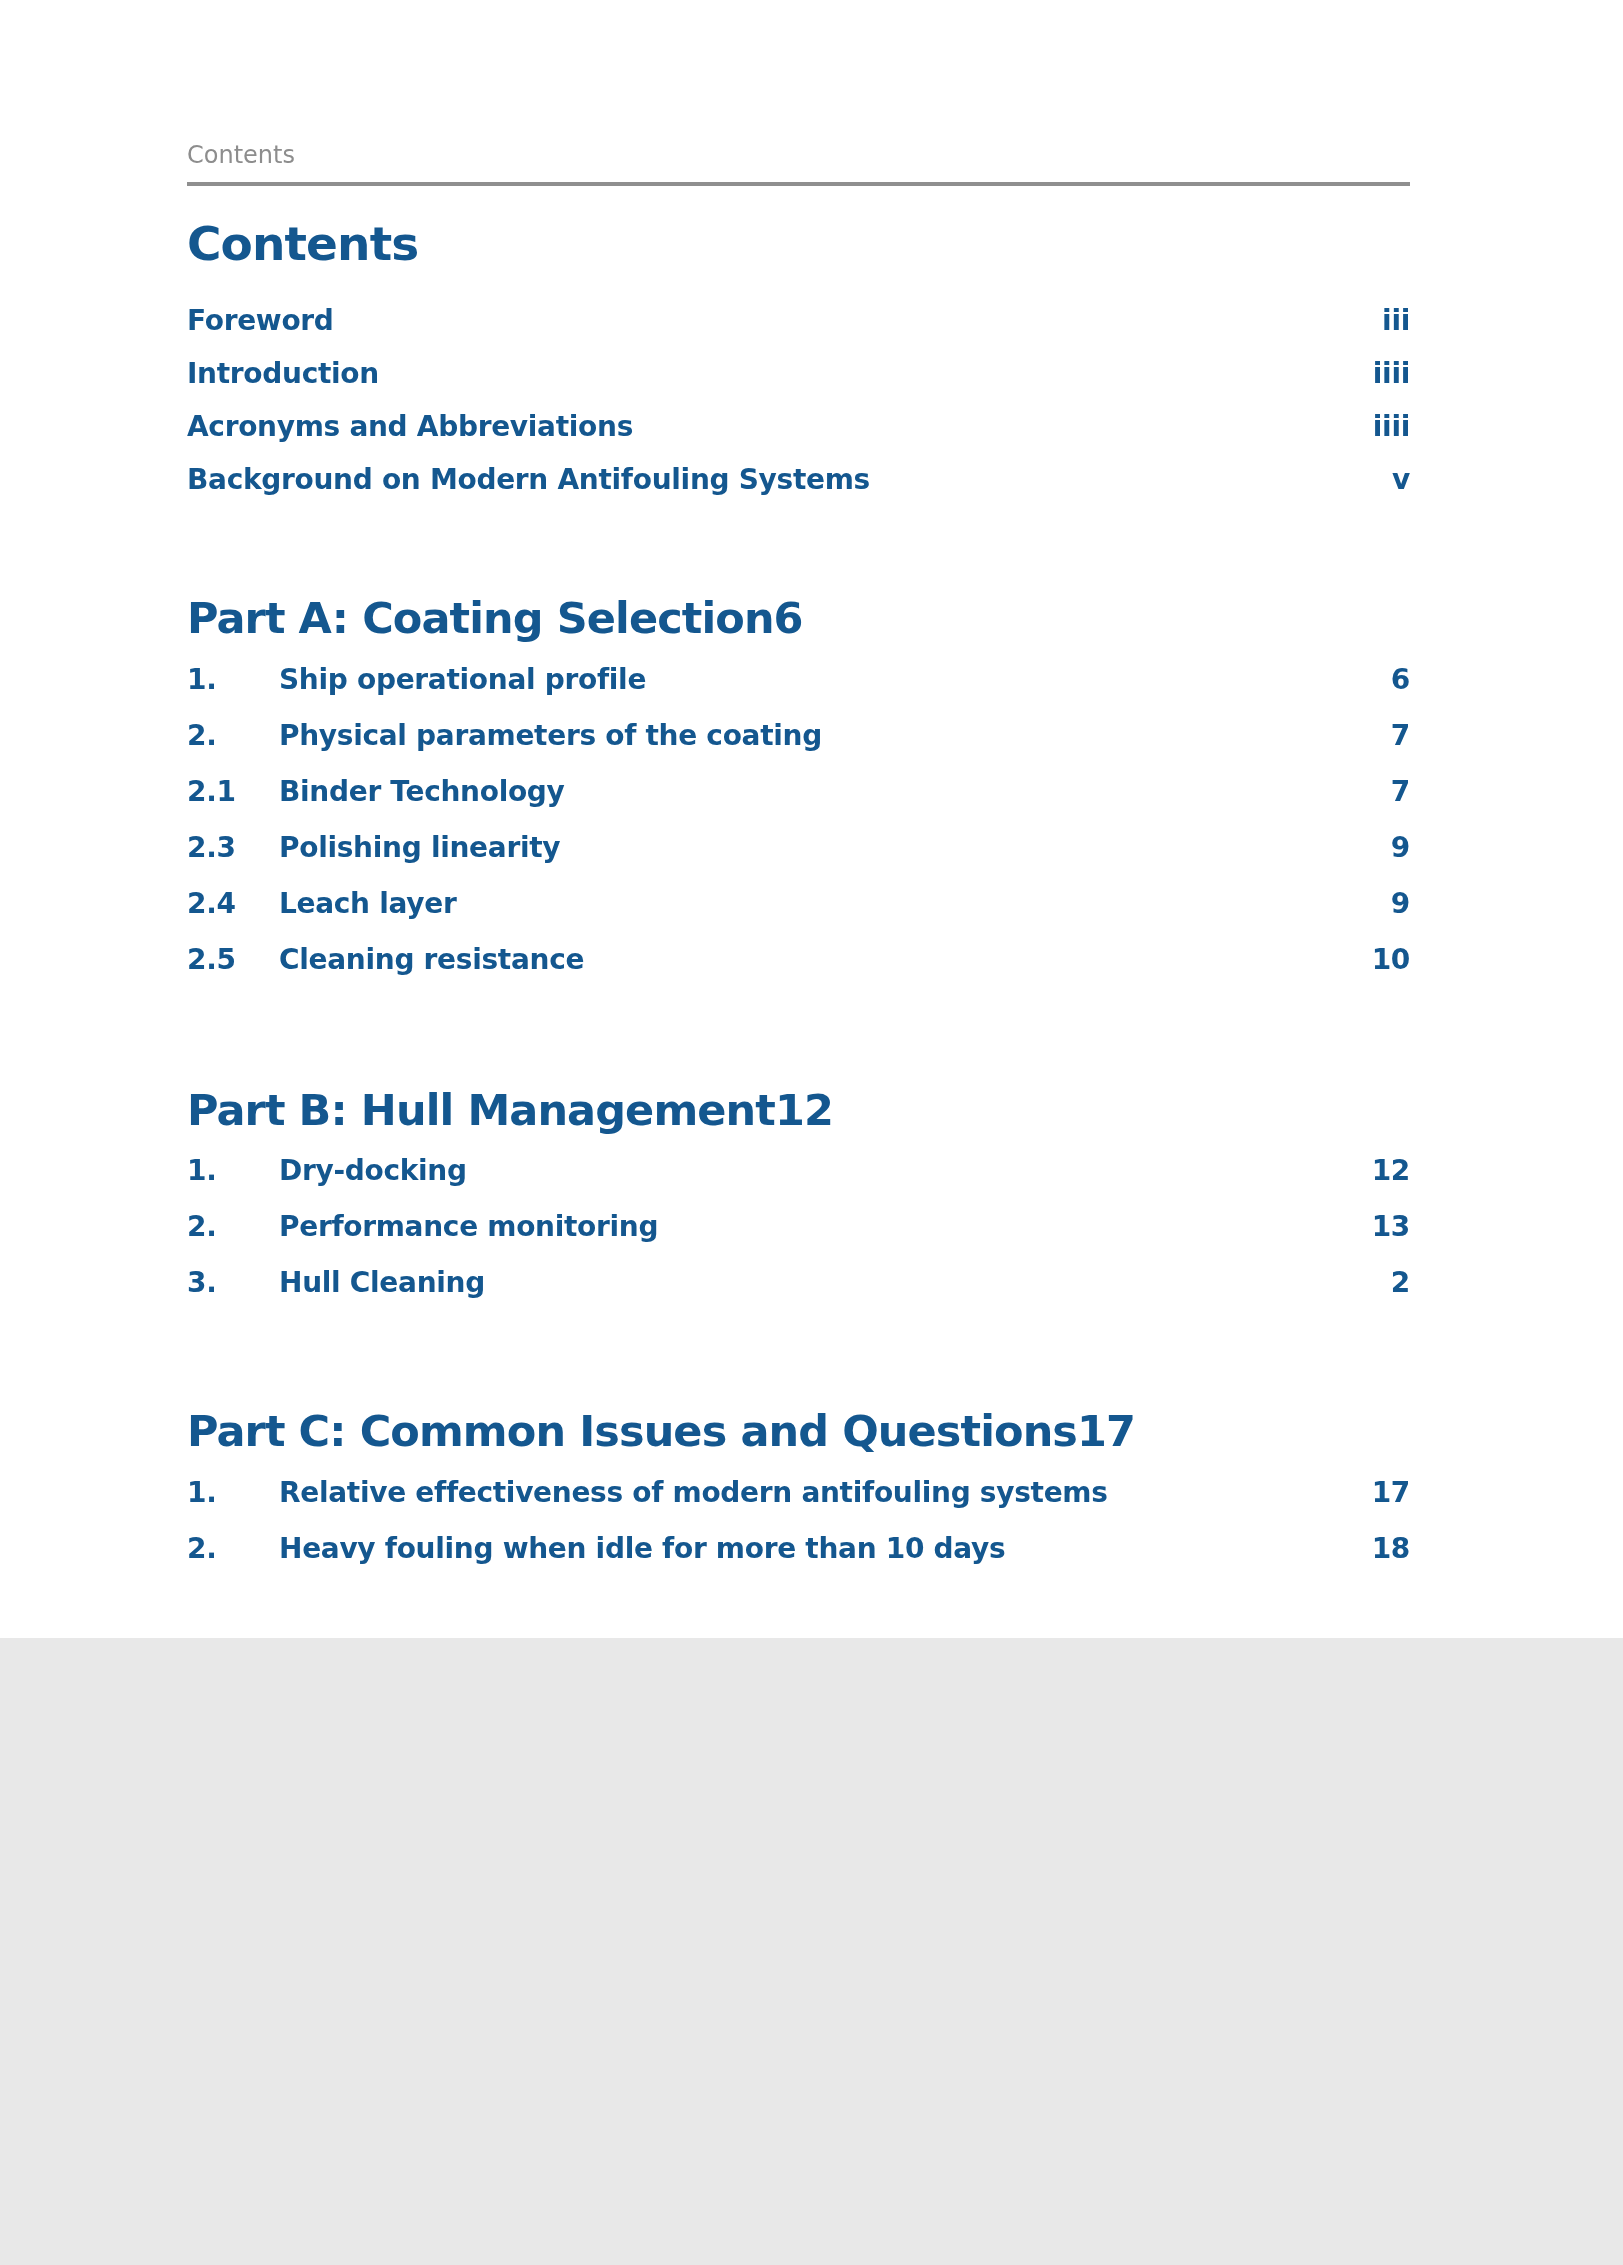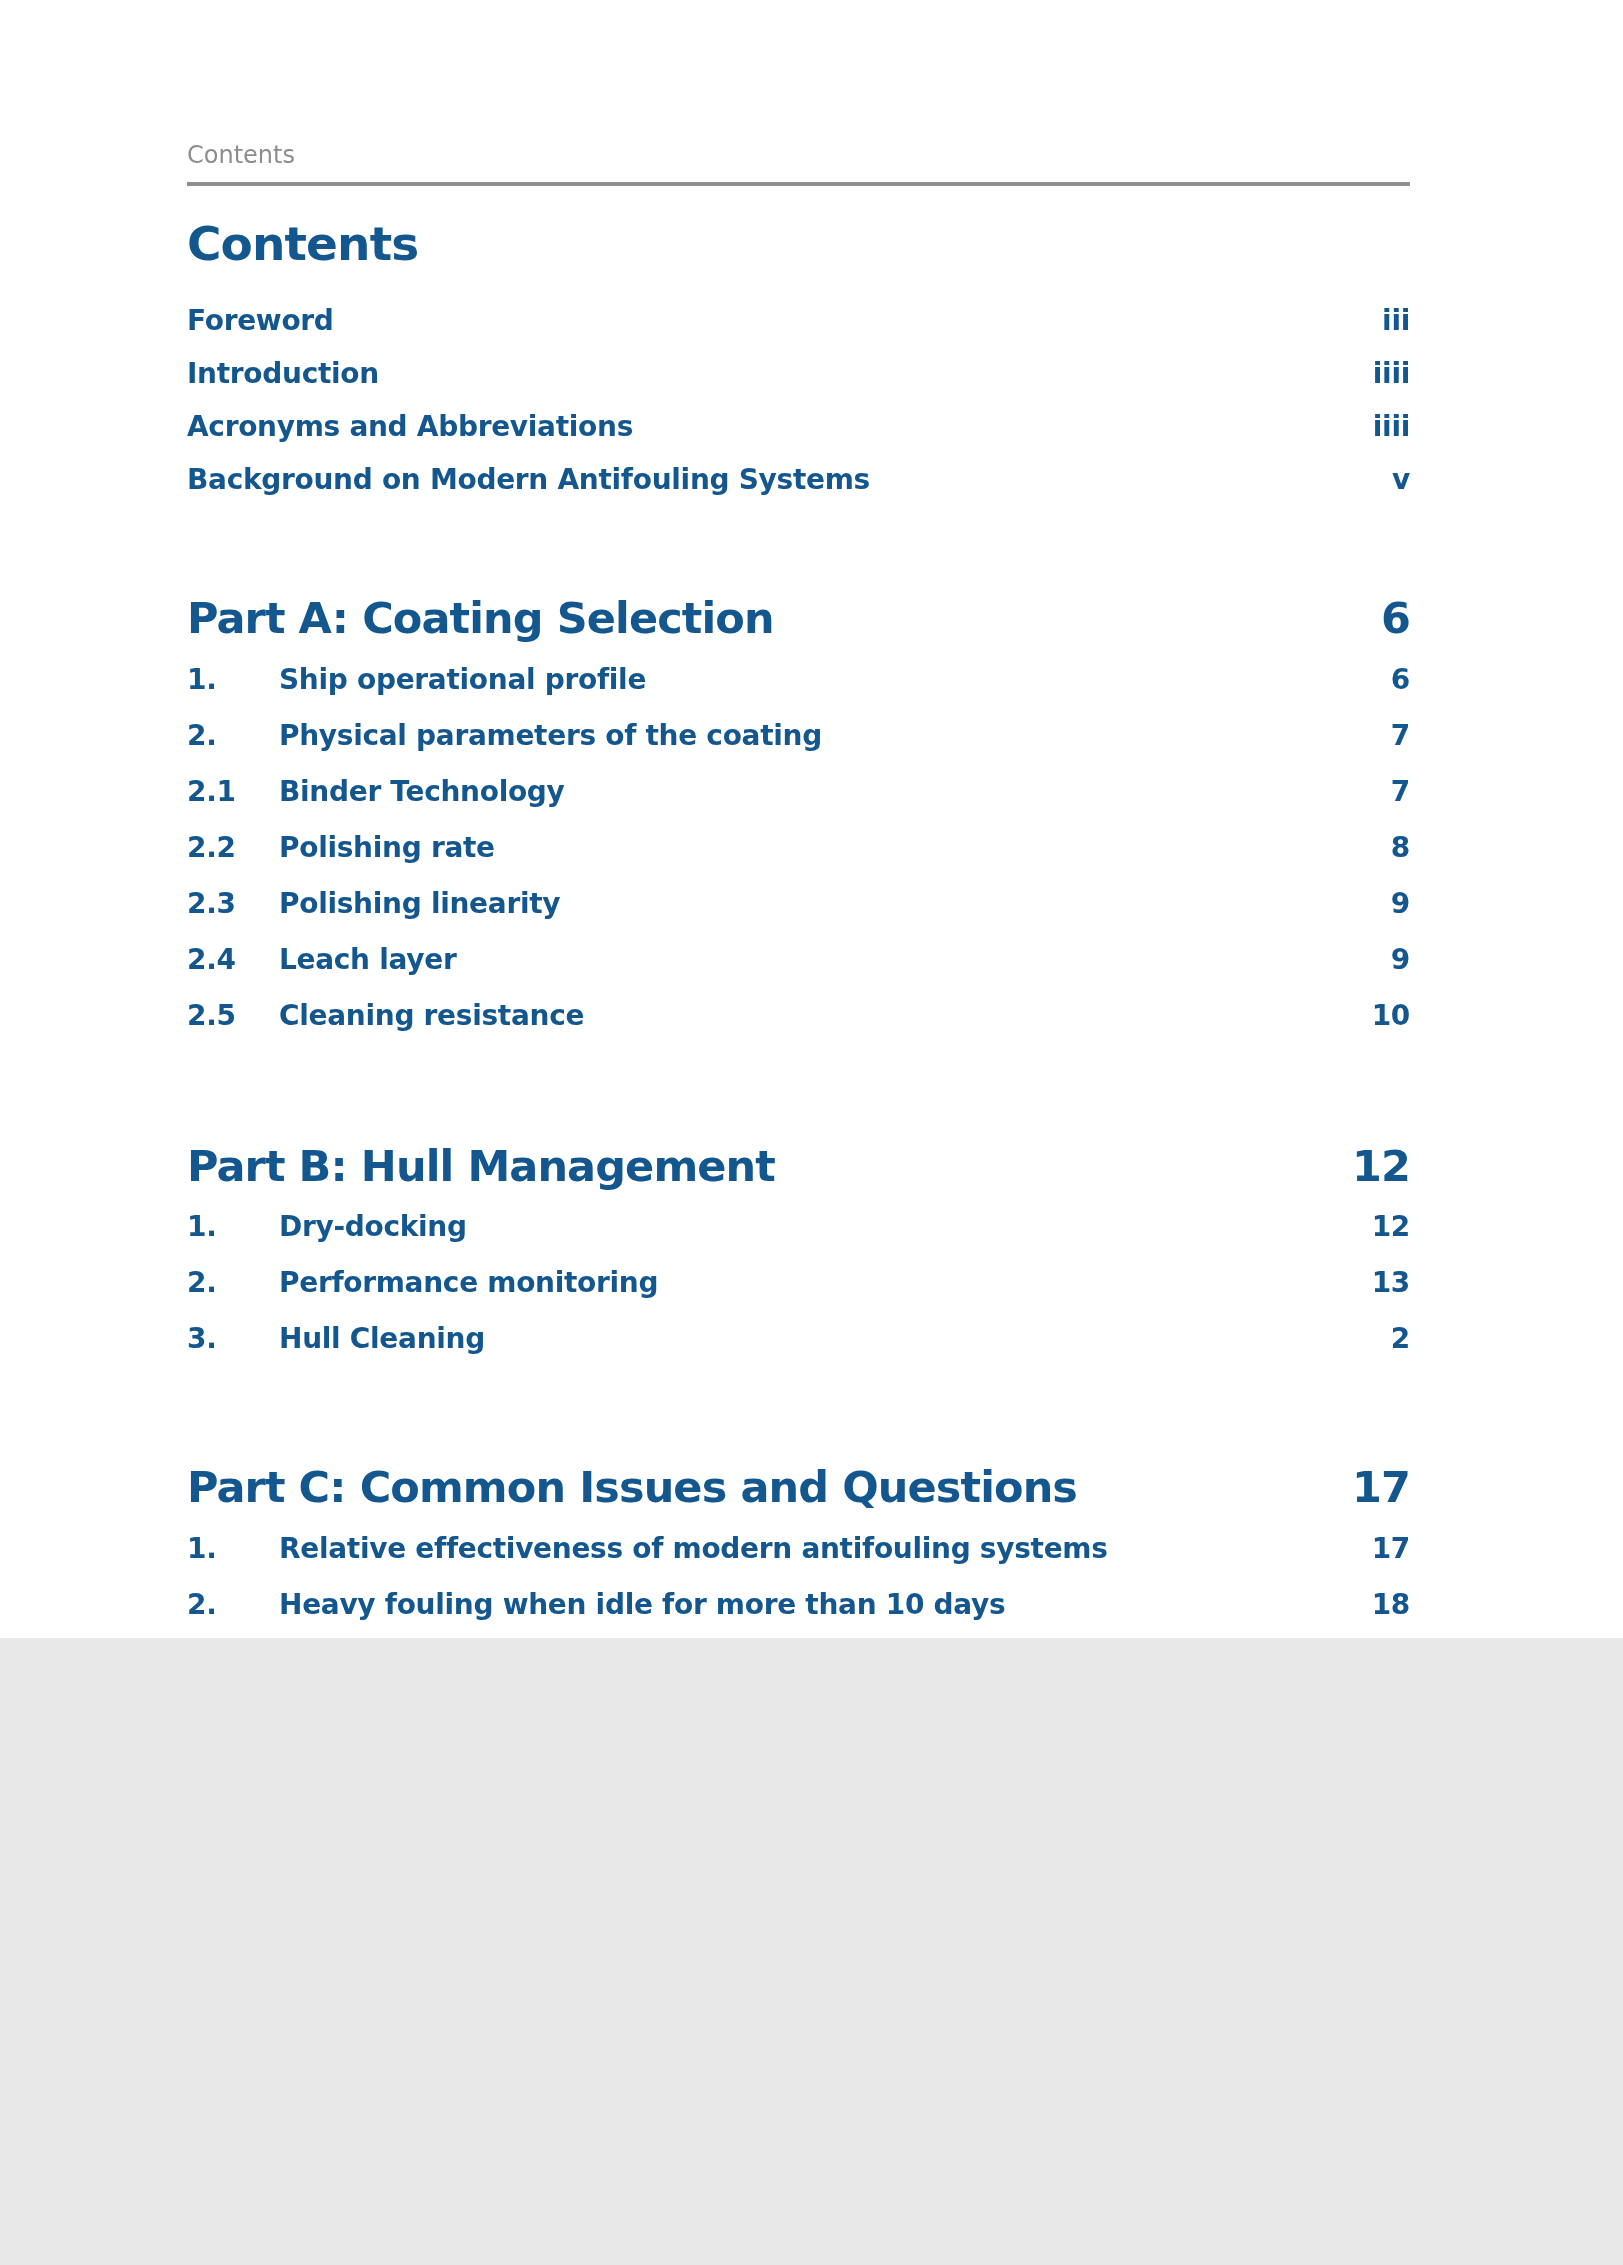--- a/index.html
+++ b/index.html
@@ -31,21 +31,21 @@
     display:flex; justify-content:space-between; align-items:flex-start;
     font-size:28px; font-weight:bold; color:#14578f;
     line-height:53px; letter-spacing:-0.3px;
   }
 
   
   .toc-section.first { margin-top:86px; }
   .toc-section.second { margin-top:96px; }
   .toc-section.third { margin-top:94px; }
   .sec-heading {
-    display:flex; justify-content:space-between; align-items:baseline;
+    display:flex; align-items:baseline;
     font-size:43px; line-height:52px; font-weight:bold; color:#14578f;
     letter-spacing:-0.9px;
   }
   .sec-items { margin-top:7.5px; }
   .item-row {
     display:flex; align-items:baseline;
     font-size:28px; font-weight:bold; color:#14578f;
     line-height:56px; letter-spacing:-0.3px;
   }
   .item-num { flex:0 0 92px; }
@@ -126,25 +126,20 @@
             <span class="item-num">2.</span>
             <span class="item-label">Physical parameters of the coating</span>
             <span class="item-page">7</span>
           </div>
           <div class="item-row">
             <span class="item-num">2.1</span>
             <span class="item-label">Binder Technology</span>
             <span class="item-page">7</span>
           </div>
           <div class="item-row">
-            <span class="item-num">2.2</span>
-            <span class="item-label">Polishing rate</span>
-            <span class="item-page">8</span>
-          </div>
-          <div class="item-row">
             <span class="item-num">2.3</span>
             <span class="item-label">Polishing linearity</span>
             <span class="item-page">9</span>
           </div>
           <div class="item-row">
             <span class="item-num">2.4</span>
             <span class="item-label">Leach layer</span>
             <span class="item-page">9</span>
           </div>
           <div class="item-row">

